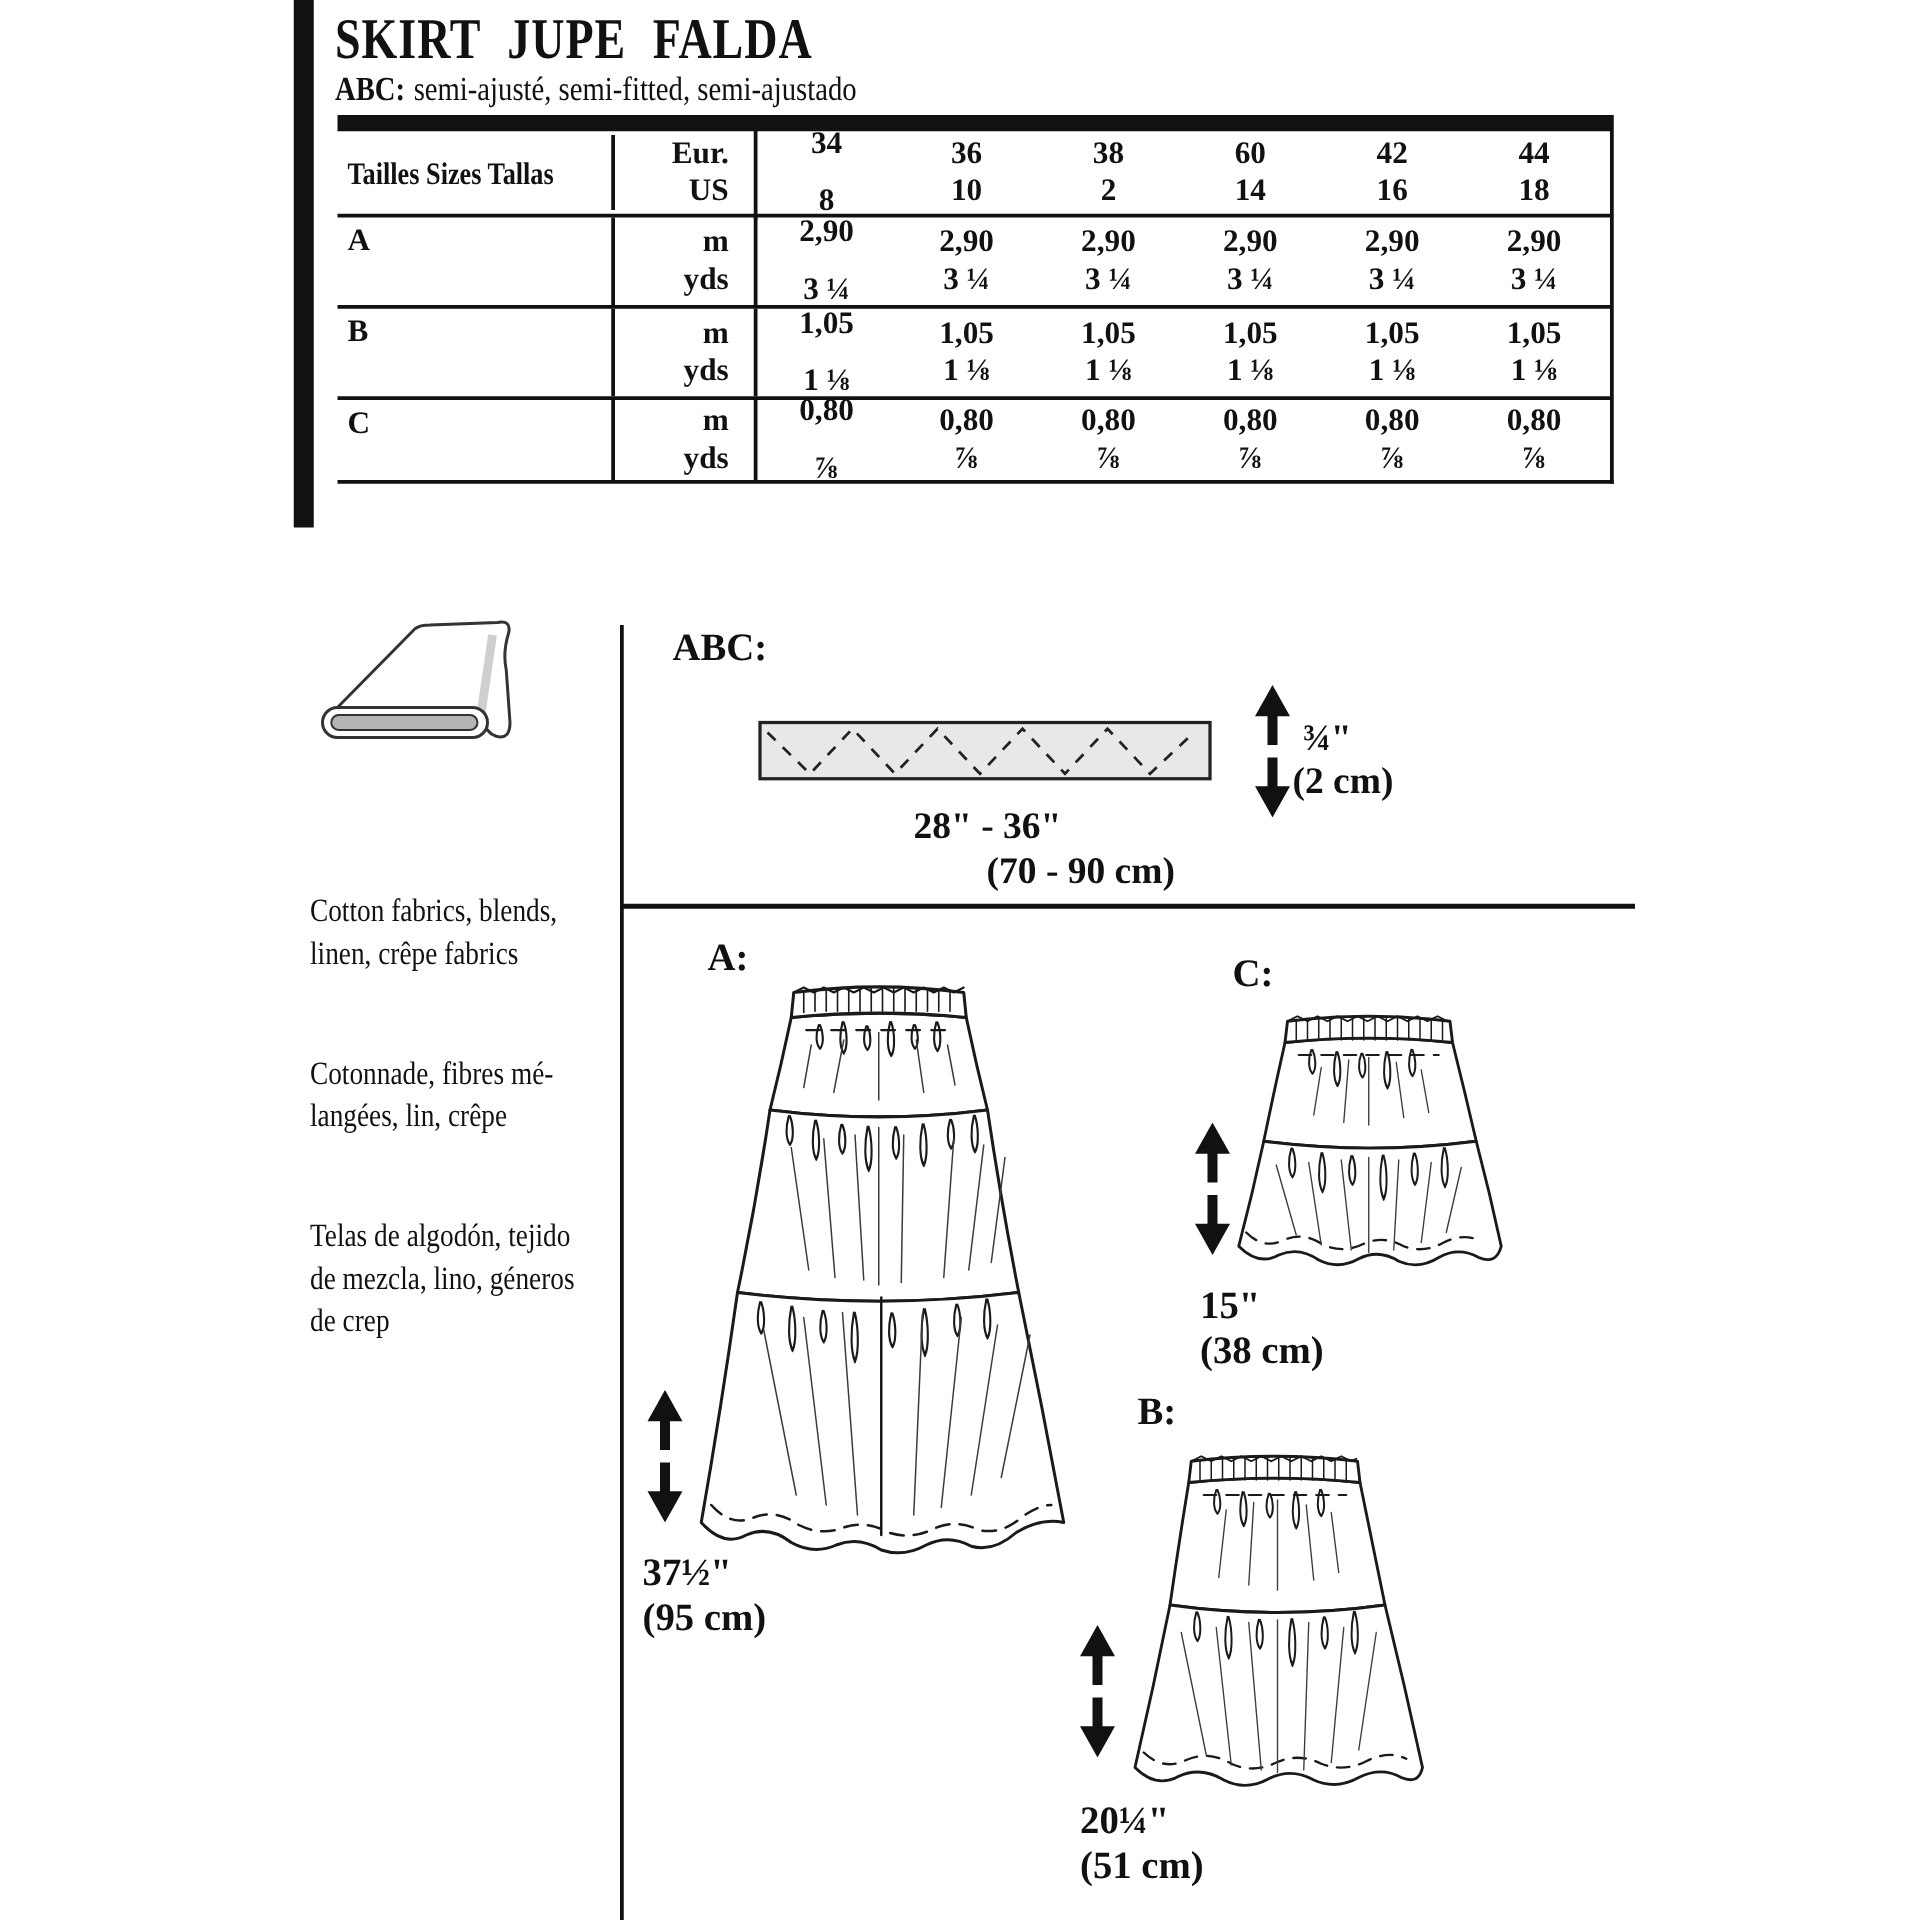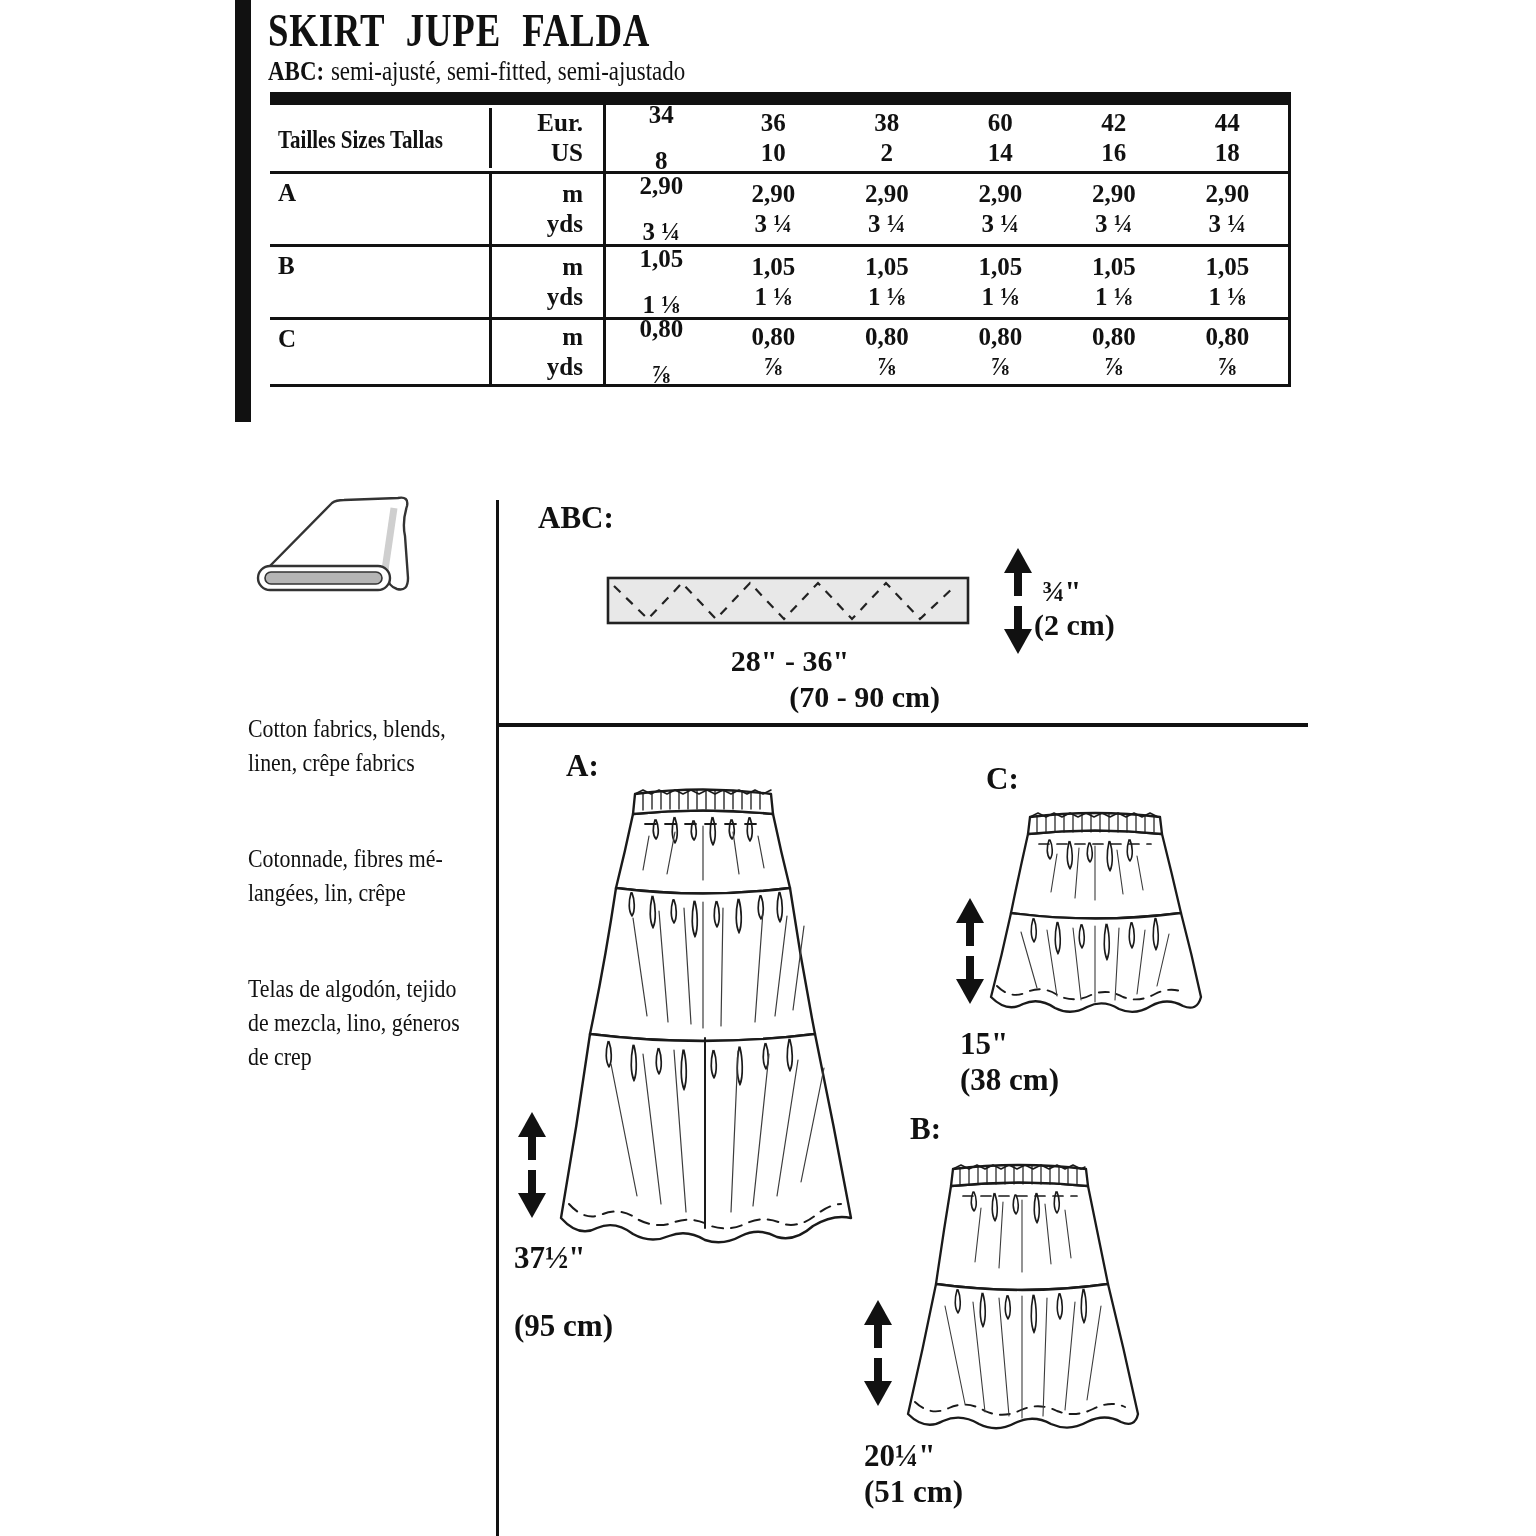--- a/index.html
+++ b/index.html
@@ -278,21 +278,21 @@
 
   <svg class="abs" style="left:512px;top:1112px;" width="40" height="106" viewBox="0 0 40 106">
     <g fill="#111">
       <polygon points="20,0 6,25 34,25"></polygon>
         <rect x="16" y="23" width="8" height="25"></rect>
       <rect x="16" y="58" width="8" height="25"></rect>
         <polygon points="20,106 6,81 34,81"></polygon>
     </g>
   </svg>
   <div class="abs dim" style="left:514px;top:1240px;font-size:31px;">37½"</div>
-  <div class="abs dim" style="left:514px;top:1276px;font-size:31px;margin-top:32px;">(95 cm)</div>
+  <div class="abs dim" style="left:514px;top:1276px;font-size:31px;">(95 cm)</div>
 
   <div class="abs seclab" style="left:986px;top:761px;">C:</div>
 
   <svg class="abs" style="left:973px;top:800px;" width="252" height="227" viewBox="0 0 252 227">
     <g stroke="#1a1a1a" fill="none" stroke-width="2.3" stroke-linejoin="round" stroke-linecap="round">
       <path d="M55,34 Q46,74 38,113 Q122,124 208,113 Q199,74 189,34 Q122,27 55,34 Z" fill="#fff"></path>
       <path d="M38,113 Q29,155 18,197 Q34,213 50,204 Q66,197 82,208 Q98,216 114,207 Q130,199 146,209 Q162,216 178,206 Q194,197 210,206 Q224,212 228,197 Q219,155 208,113 Q122,124 38,113 Z" fill="#fff"></path>
       <path d="M57,17 Q122,9 187,17 L189,34 Q122,27 55,34 Z" fill="#fff"></path>
       <path d="M57,17 l8,-4 8,4 8,-4 8,4 8,-4 8,4 8,-4 8,4 8,-4 8,4 8,-4 8,4 8,-4 8,4 8,-4 8,4" stroke-width="1.5"></path>
       <path d="M64,16 v16 M73,15 v17 M82,15 v17 M91,14 v18 M100,14 v18 M109,13 v19 M118,13 v19 M127,13 v19 M136,14 v18 M145,14 v18 M154,15 v17 M163,15 v17 M172,16 v16 M181,16 v16" stroke-width="1.2"></path>

